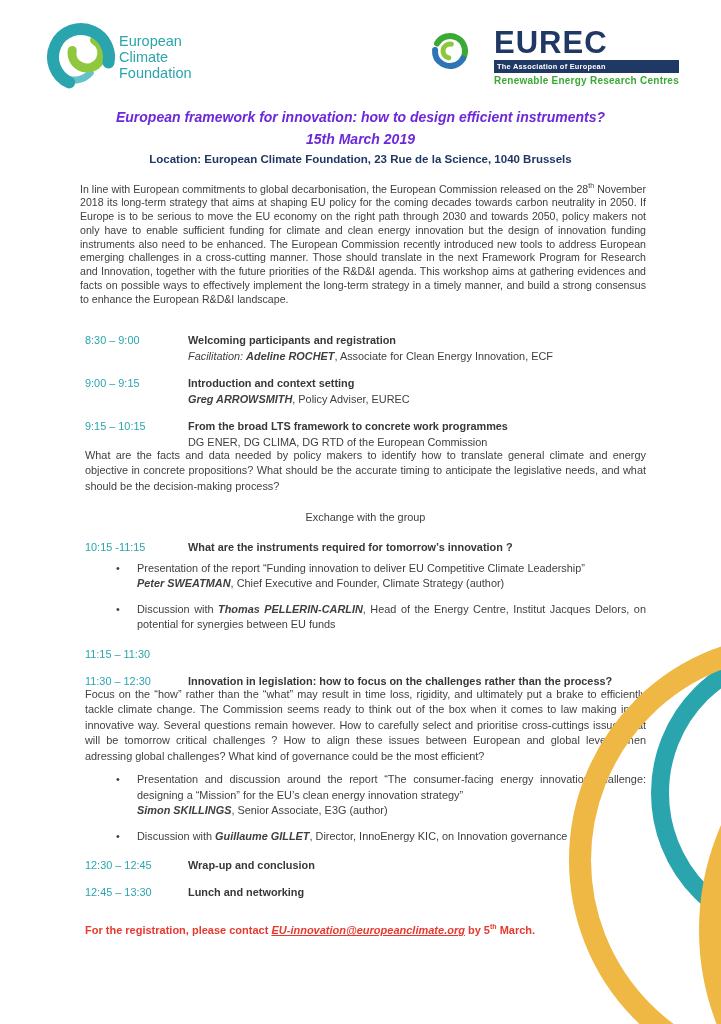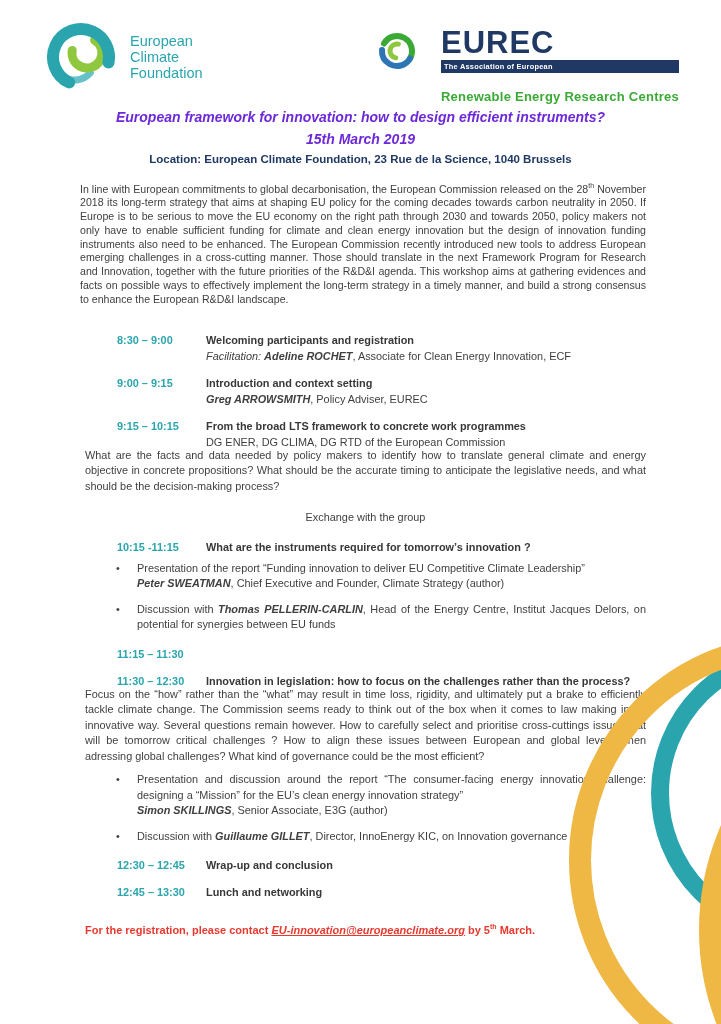--- a/index.html
+++ b/index.html
@@ -6,42 +6,42 @@
   * { margin:0; padding:0; box-sizing:border-box; }
   html,body { background:#ffffff; }
   .page {
     position:relative; width:721px; height:1024px; background:#ffffff;
     overflow:hidden; font-family:"Liberation Sans","DejaVu Sans",sans-serif;
     color:#3f3f3f;
   }
   
   .header { position:absolute; top:20px; left:45px; right:42px;
             display:flex; justify-content:space-between; align-items:flex-start; }
-  .ecf { display:flex; align-items:center; gap:11px; }
+  .ecf { display:flex; align-items:center; }
   .ecf-text { color:#2aa5ae; font-size:14.5px; line-height:1.12; font-weight:400; }
   .eurec { display:flex; align-items:flex-start; gap:21px; margin-top:8px; }
   .eurec-textcol { display:flex; flex-direction:column; }
   .eurec-name { color:#1f3864; font-weight:bold; font-size:31px; line-height:0.95; letter-spacing:1px; }
   .eurec-strip { background:#1f3864; color:#ffffff; font-size:7.4px; font-weight:bold;
                  padding:2px 3px; margin-top:3px; letter-spacing:.25px; white-space:nowrap; }
-  .eurec-green { color:#3aaa35; font-size:13px; font-weight:bold; margin-top:16px;
+  .eurec-green { color:#3aaa35; font-size:10px; font-weight:bold; margin-top:2px;
                  letter-spacing:.25px; white-space:nowrap; }
   
   .title-block { position:absolute; top:107px; left:0; right:0; text-align:center; }
   .title-line { color:#6d28d9; font-weight:bold; font-size:14px; line-height:1.55;font-style:italic; }
   .location   { color:#1f3864; font-weight:bold; font-size:11.5px; margin-top:3px; }
   
   .intro { position:absolute; top:181px; left:80px; width:566px;
            text-align:justify; font-size:10.6px; line-height:1.3; color:#404040; }
   sup { font-size:7px; vertical-align:super; }
   
   .main { position:absolute; top:334px; left:85px; width:561px; font-size:10.9px; }
   .agenda-item { margin-bottom:15px; }
   .row { display:flex; align-items:flex-start; }
-  .time { width:89px; flex:none; color:#2aa5ae; font-weight:bold;margin-left:32px; }
+  .time { width:103px; flex:none; color:#2aa5ae; font-weight:normal; }
   .content { flex:1; }
   .item-title { font-weight:bold; color:#383838; }
   .subline { margin-top:4px; }
   .para { text-align:justify; line-height:1.42; }
   .plain { text-align:center; margin-top:16px; }
   .bullets { list-style:none; margin-top:8px; }
   .bullet { position:relative; padding-left:52px; margin-bottom:10px; line-height:1.42; }
   .bullet::before { content:"\2022"; position:absolute; left:31px; top:0; color:#404040; }
   .just { text-align:justify; }
   .i  { font-style:italic; }

